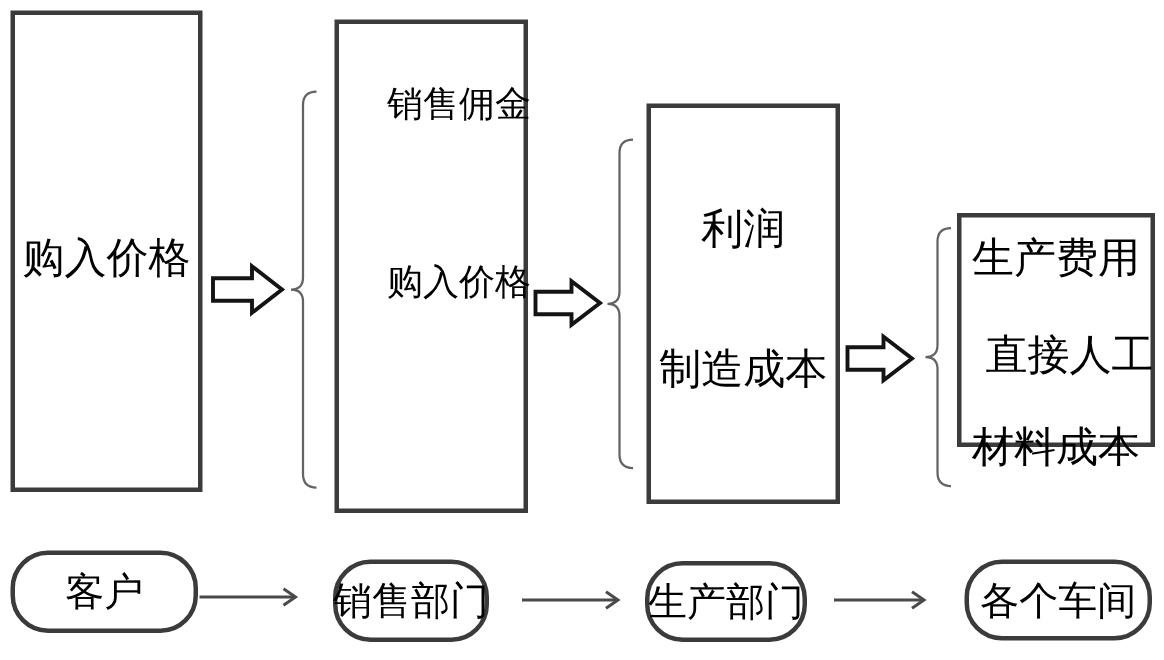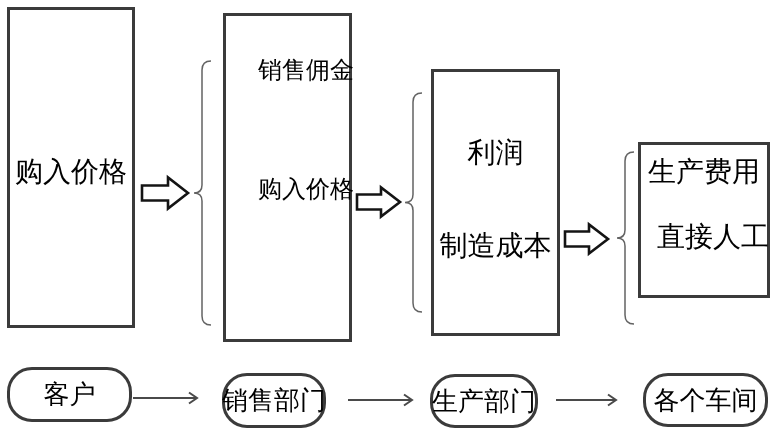--- a/index.html
+++ b/index.html
@@ -102,20 +102,21 @@
     <polygon points="1,8.5 25,8.5 25,1.5 44,16 25,30.5 25,23.5 1,23.5"></polygon>
   </svg>
 
   <svg class="ornament brace" style="left:616px; top:151px;" width="20" height="174" viewBox="0 0 20 174">
     <path d="M 18 1 Q 9 1 9 10 L 9 79 Q 9 87 1 87 Q 9 87 9 95 L 9 164 Q 9 173 18 173" stroke="#636363"></path>
   </svg>
 
   <div class="box" style="left:638px; top:142px; width:132px; height:156px;">
     <span class="bline f28" style="top:10px;">生产费用</span>
     <span class="bline f28" style="top:75px;margin-left:16px;">直接人工</span>
+    <span class="bline f28" style="top:136px;">材料成本</span>
   </div>
 
   <div class="box smallbox" style="left:7px; top:367px; width:125px; height:55px;">
     <span>客户</span>
   </div>
 
   <svg class="ornament flow-arrow" style="left:133px; top:390px;" width="66" height="16" viewBox="0 0 66 16">
     <line x1="0" y1="8" x2="63" y2="8"></line>
     <polyline points="56,2.5 64,8 56,13.5"></polyline>
   </svg>

